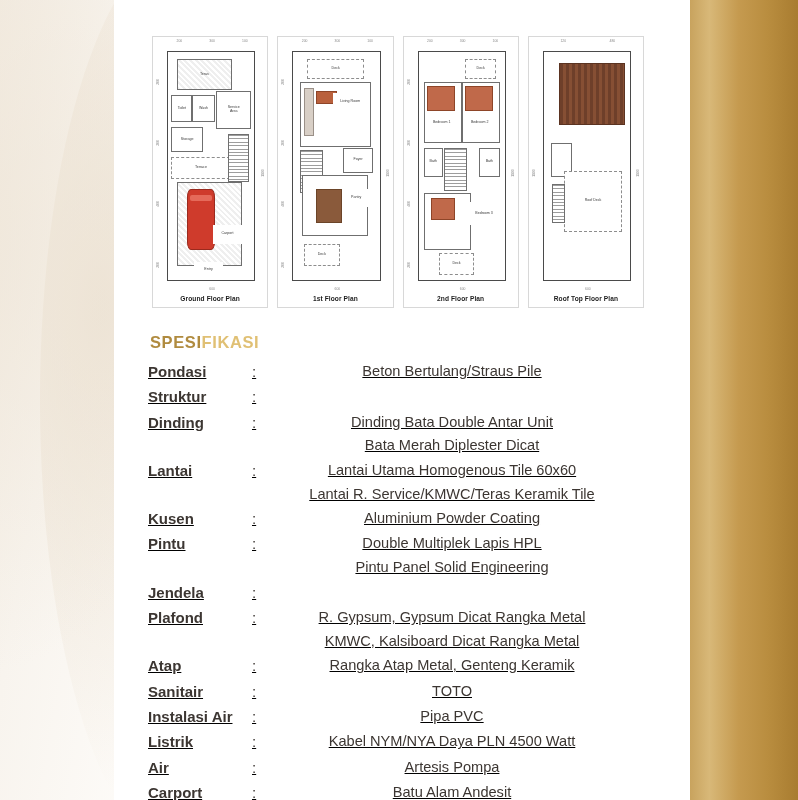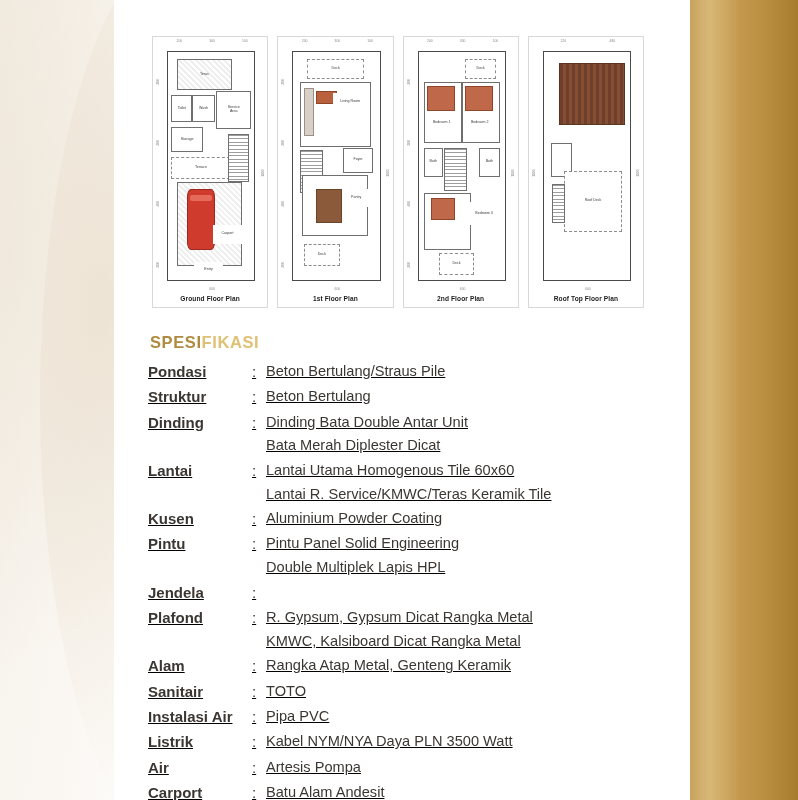--- a/index.html
+++ b/index.html
@@ -113,21 +113,21 @@
     font-size:15px;font-weight:700;color:#3c3632;line-height:1.62;
     white-space:nowrap;
   }
   .c{
     width:14px;flex:0 0 14px;
     font-size:15px;color:#3c3632;line-height:1.62;
   }
   .v{
     flex:1;font-size:14.6px;color:#3c3632;line-height:1.62;font-weight:400;
   }
-  .v .l2{display:block;}
+  .v .l2{display:block;text-align:center;}
 </style>
 </head>
 <body>
 
 <div class="page">
   <div class="bg-swirl"></div>
   <div class="bg-swirl2"></div>
   <div class="gold-band"></div>
   <div class="white-card"></div>
   <div class="white-notch" style="left:606px;"></div>
@@ -274,23 +274,20 @@
       <div class="k">Pondasi</div>
       <div class="c">:</div>
       <div class="v">
         <span class="l2">Beton Bertulang/Straus Pile</span>
       </div>
     </div>
 
     <div class="row">
       <div class="k">Struktur</div>
       <div class="c">:</div>
-      <div class="v">
-        <span class="l2">Beton Bertulang</span>
-      </div>
     </div>
 
     <div class="row">
       <div class="k">Dinding</div>
       <div class="c">:</div>
       <div class="v">
         <span class="l2">Dinding Bata Double Antar Unit</span>
         <span class="l2">Bata Merah Diplester Dicat</span>
       </div>
     </div>
@@ -309,41 +306,41 @@
       <div class="c">:</div>
       <div class="v">
         <span class="l2">Aluminium Powder Coating</span>
       </div>
     </div>
 
     <div class="row">
       <div class="k">Pintu</div>
       <div class="c">:</div>
       <div class="v">
+        <span class="l2">Double Multiplek Lapis HPL</span>
         <span class="l2">Pintu Panel Solid Engineering</span>
-        <span class="l2">Double Multiplek Lapis HPL</span>
       </div>
     </div>
 
     <div class="row">
       <div class="k">Jendela</div>
       <div class="c">:</div>
     </div>
 
     <div class="row">
       <div class="k">Plafond</div>
       <div class="c">:</div>
       <div class="v">
         <span class="l2">R. Gypsum, Gypsum Dicat Rangka Metal</span>
         <span class="l2">KMWC, Kalsiboard Dicat Rangka Metal</span>
       </div>
     </div>
 
     <div class="row">
-      <div class="k">Alam</div>
+      <div class="k">Atap</div>
       <div class="c">:</div>
       <div class="v">
         <span class="l2">Rangka Atap Metal, Genteng Keramik</span>
       </div>
     </div>
 
     <div class="row">
       <div class="k">Sanitair</div>
       <div class="c">:</div>
       <div class="v">
@@ -356,21 +353,21 @@
       <div class="c">:</div>
       <div class="v">
         <span class="l2">Pipa PVC</span>
       </div>
     </div>
 
     <div class="row">
       <div class="k">Listrik</div>
       <div class="c">:</div>
       <div class="v">
-        <span class="l2">Kabel NYM/NYA Daya PLN 3500 Watt</span>
+        <span class="l2">Kabel NYM/NYA Daya PLN 4500 Watt</span>
       </div>
     </div>
 
     <div class="row">
       <div class="k">Air</div>
       <div class="c">:</div>
       <div class="v">
         <span class="l2">Artesis Pompa</span>
       </div>
     </div>

